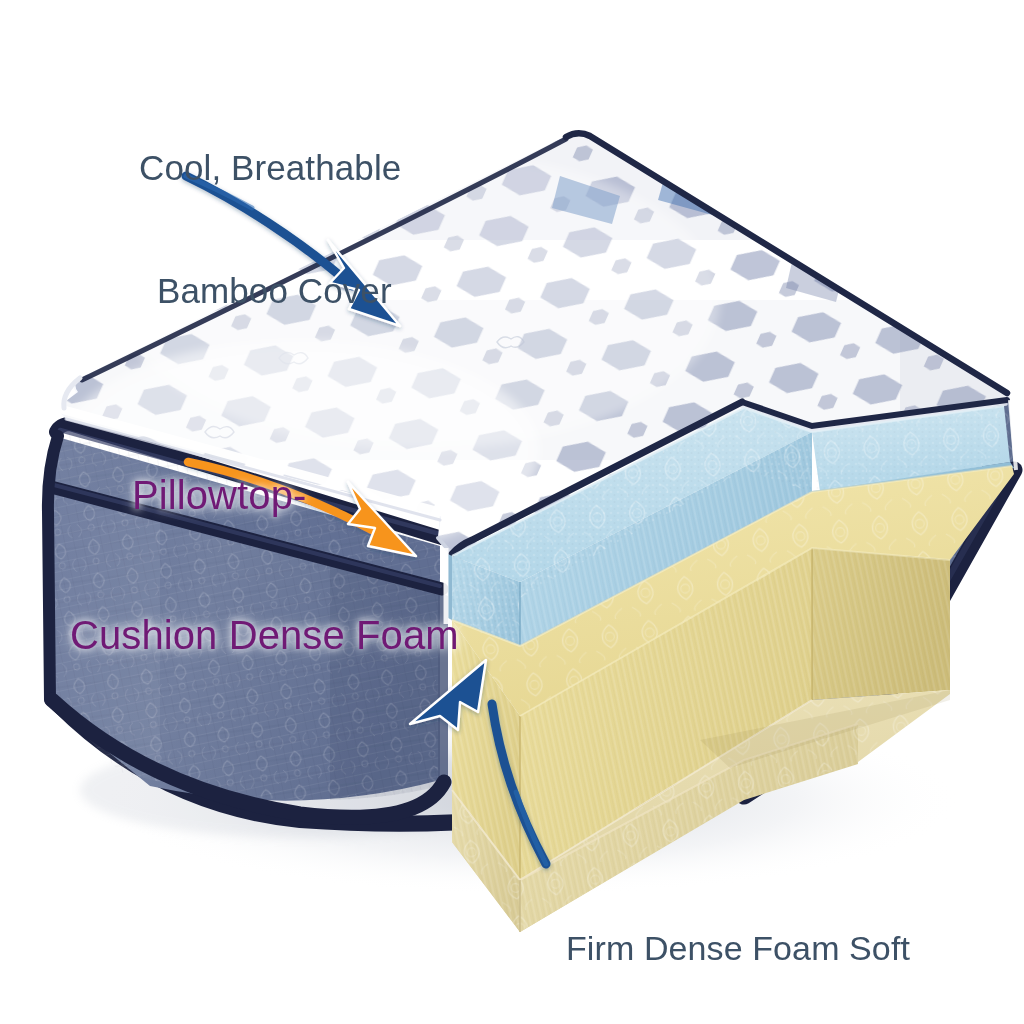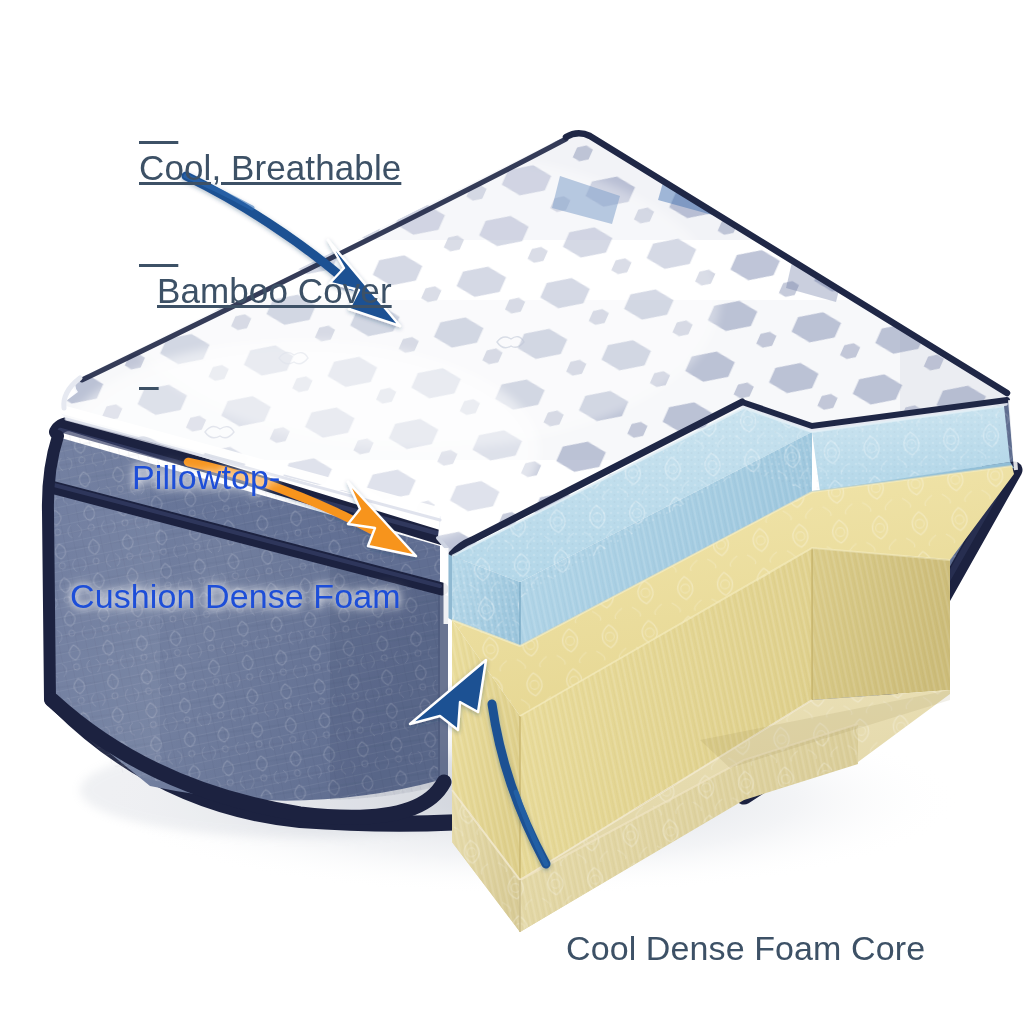--- a/index.html
+++ b/index.html
@@ -17,26 +17,25 @@
     font-family:"Liberation Sans",sans-serif;
     font-weight:400;
     line-height:1.17;
     white-space:pre;
     letter-spacing:.1px;
   }
   #label-cover{
     left:139px; top:66px;
     font-size:35px;
     color:#3d5166;
-    text-decoration:underline;
   }
   #label-pillowtop{
     left:132px; top:378px;
-    font-size:34px;
-    color:#1d4ed8;
+    font-size:40px;
+    color:#701a75;
     text-shadow:0 0 7px rgba(255,255,255,.95),0 0 14px rgba(255,255,255,.85);
   }
   #label-core{
     left:566px; top:849px;
     font-size:34px;
     color:#3d5166;
     text-shadow:0 0 7px rgba(255,255,255,.9);
   }
   .ln{display:block;}
   #label-cover .ln:nth-child(2){margin-left:18px;}
@@ -409,17 +408,17 @@
     <span class="ln">Cool, Breathable</span>
     <span class="ln">Bamboo Cover</span>
   </div>
 
   <div class="callout" id="label-pillowtop">
     <span class="ln">Pillowtop-</span>
     <span class="ln">Cushion Dense Foam</span>
   </div>
 
   <div class="callout" id="label-core">
-    <span class="ln">Cool Dense Foam Core</span>
+    <span class="ln">Firm Dense Foam Soft</span>
     
   </div>
 
 </div>
 
 </body></html>

